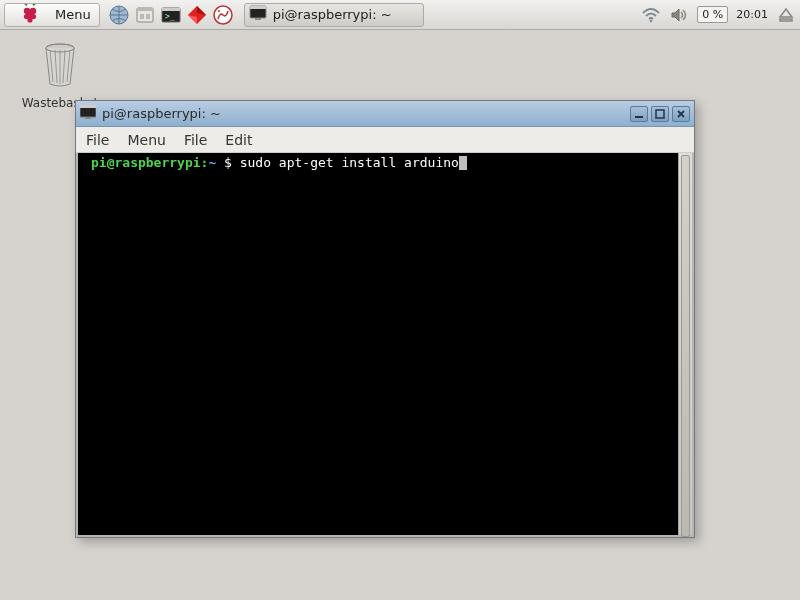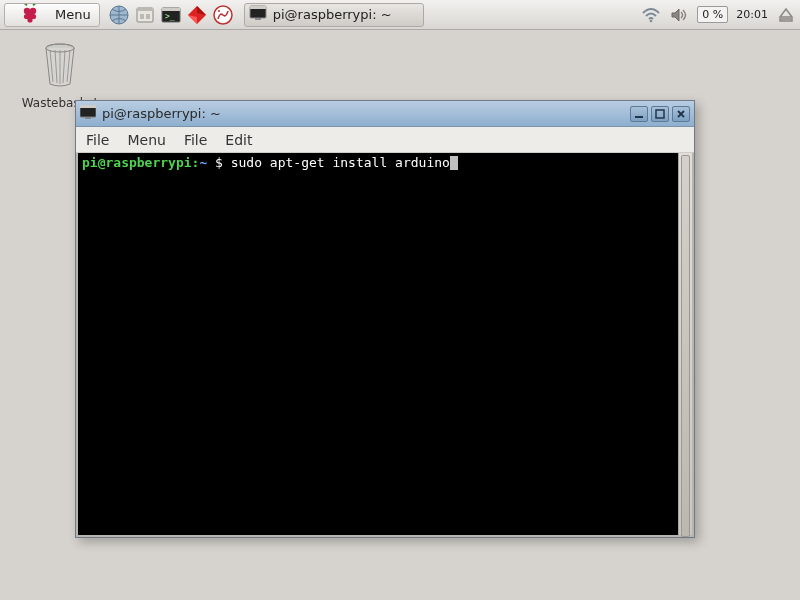--- a/index.html
+++ b/index.html
@@ -83,21 +83,21 @@
     padding:0 10px; font-size:14px; color:#333;
   }
   .menubar span{cursor:pointer;}
   .term-wrap{
     flex:1; background:#b8b5b0; padding:0 2px 2px 2px;
     display:flex;
   }
   .term{
     flex:1; background:#000; color:#fff;
     font-family:"DejaVu Sans Mono","Courier New",monospace;
-    font-size:13px; padding:2px 4px; position:relative;
+    font-size:13px; padding:2px 13px; position:relative;
     overflow:hidden;
   }
   .scrollbar{
     width:14px; background:linear-gradient(#e0ded9,#cac7c1);
     border-left:1px solid #a7a49f;
   }
   .scrollbar .thumb{
     margin:2px; height:100%; border-radius:2px;
     background:linear-gradient(#d4d1cc,#bbb8b2);
     border:1px solid #9b9893;

